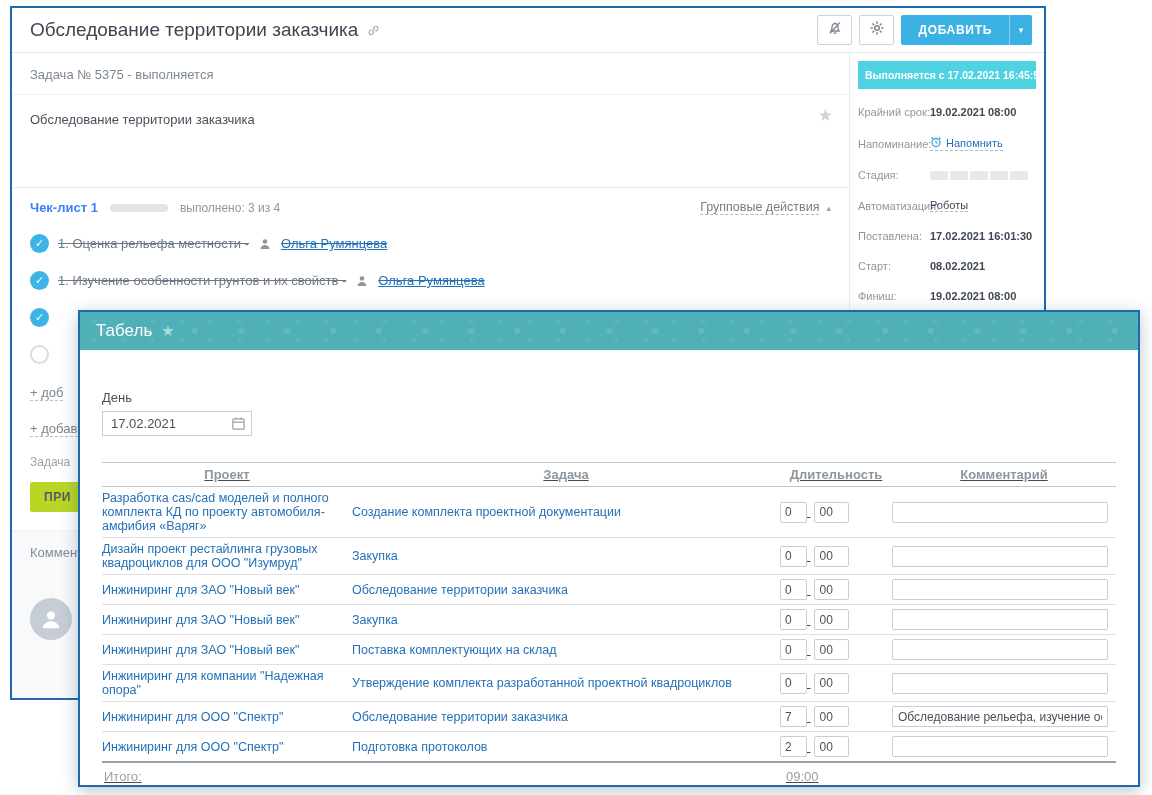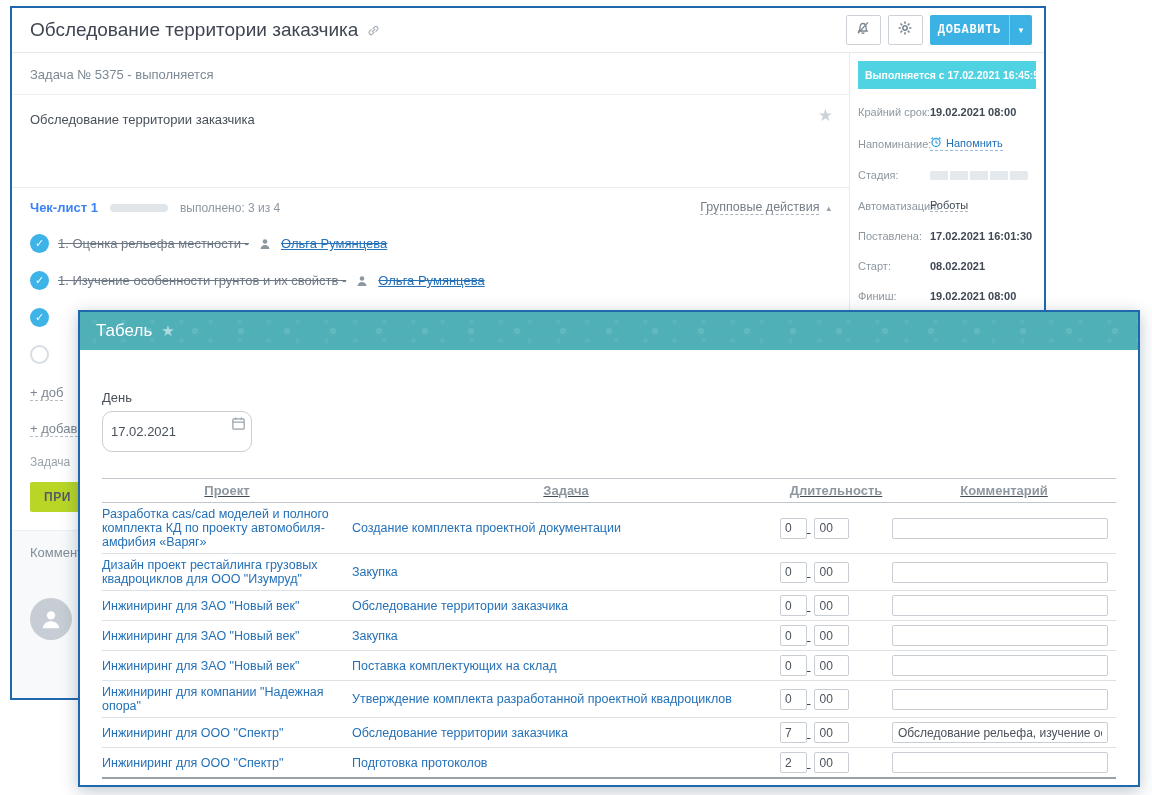--- a/index.html
+++ b/index.html
@@ -22,21 +22,21 @@
   }
   .tw-header { display:flex; align-items:center; height:44px; padding:0 12px 0 18px; }
   .tw-title { font-size:19px; color:#3f4652; white-space:nowrap; }
   .title-link-icon { margin-left:9px; display:inline-flex; }
   .tw-actions { margin-left:auto; display:flex; align-items:center; gap:7px; }
   .icon-btn {
     width:35px; height:30px; border:1px solid #ccd2d8; background:#fff;
     border-radius:2px; display:flex; align-items:center; justify-content:center; cursor:pointer;
   }
   .add-btn { display:flex; height:30px; background:#3cb1e3; border-radius:2px; overflow:hidden; color:#fff; cursor:pointer; }
-  .add-btn-main { padding:0 8px; font-size:12px; font-weight:bold; letter-spacing:.7px; line-height:30px;font-family:Liberation Mono, monospace; }
+  .add-btn-main { padding:0 17px; font-size:12px; font-weight:bold; letter-spacing:.7px; line-height:30px; }
   .add-btn-caret { width:23px; border-left:1px solid rgba(255,255,255,.4); display:flex; align-items:center; justify-content:center; font-size:9px; }
 
   .tw-body { display:flex; height:648px; border-top:1px solid #e6e9ec; }
   .tw-main { flex:1; min-width:0; border-right:1px solid #e9ecef; display:flex; flex-direction:column; }
   .tw-side { width:194px; flex:none; }
 
   .status-row { padding:14px 18px 12px; font-size:13px; color:#7c8893; border-bottom:1px solid #eef1f3; }
   .desc-block { position:relative; padding:17px 18px; height:92px; font-size:13px; color:#49505a; }
   .desc-star { position:absolute; right:16px; top:10px; color:#ccd3d9; font-size:17px; cursor:pointer; }
 
@@ -108,21 +108,21 @@
                       radial-gradient(circle, rgba(255,255,255,.07) 2px, transparent 2.5px);
     background-size: 46px 38px, 29px 19px;
     display:flex; align-items:center; padding:0 16px;
   }
   .ts-title { color:#fff; font-size:17px; }
   .ts-star { color:rgba(255,255,255,.55); margin-left:9px; font-size:15px; cursor:pointer; }
   .ts-body { padding:40px 22px 0; }
   .day-label { font-size:13px; color:#4a515b; margin-bottom:6px; }
   .date-wrap { position:relative; width:150px; }
   .date-input {
-    width:100%; height:41px; border:1px solid #c8ced4; border-radius:10px;
+    width:100%; height:25px; border:1px solid #c8ced4; border-radius:0;
     padding:0 26px 0 8px; font-size:13px; color:#4a515b; font-family:"Liberation Sans",sans-serif;
   }
   .cal-icon { position:absolute; right:6px; top:5px; cursor:pointer; display:inline-flex; }
 
   .ts-table { width:100%; border-collapse:collapse; margin-top:26px; table-layout:fixed;text-decoration:underline; }
   .ts-table th {
     font-size:13px; color:#8d97a0; font-weight:bold; padding:4px 4px;
     border-top:1px solid #c0c6cb; border-bottom:1px solid #c0c6cb; text-align:center;
   }
   .ts-table td { font-size:12.5px; padding:4px 8px 4px 0; border-bottom:1px solid #dde1e5; vertical-align:middle; }

